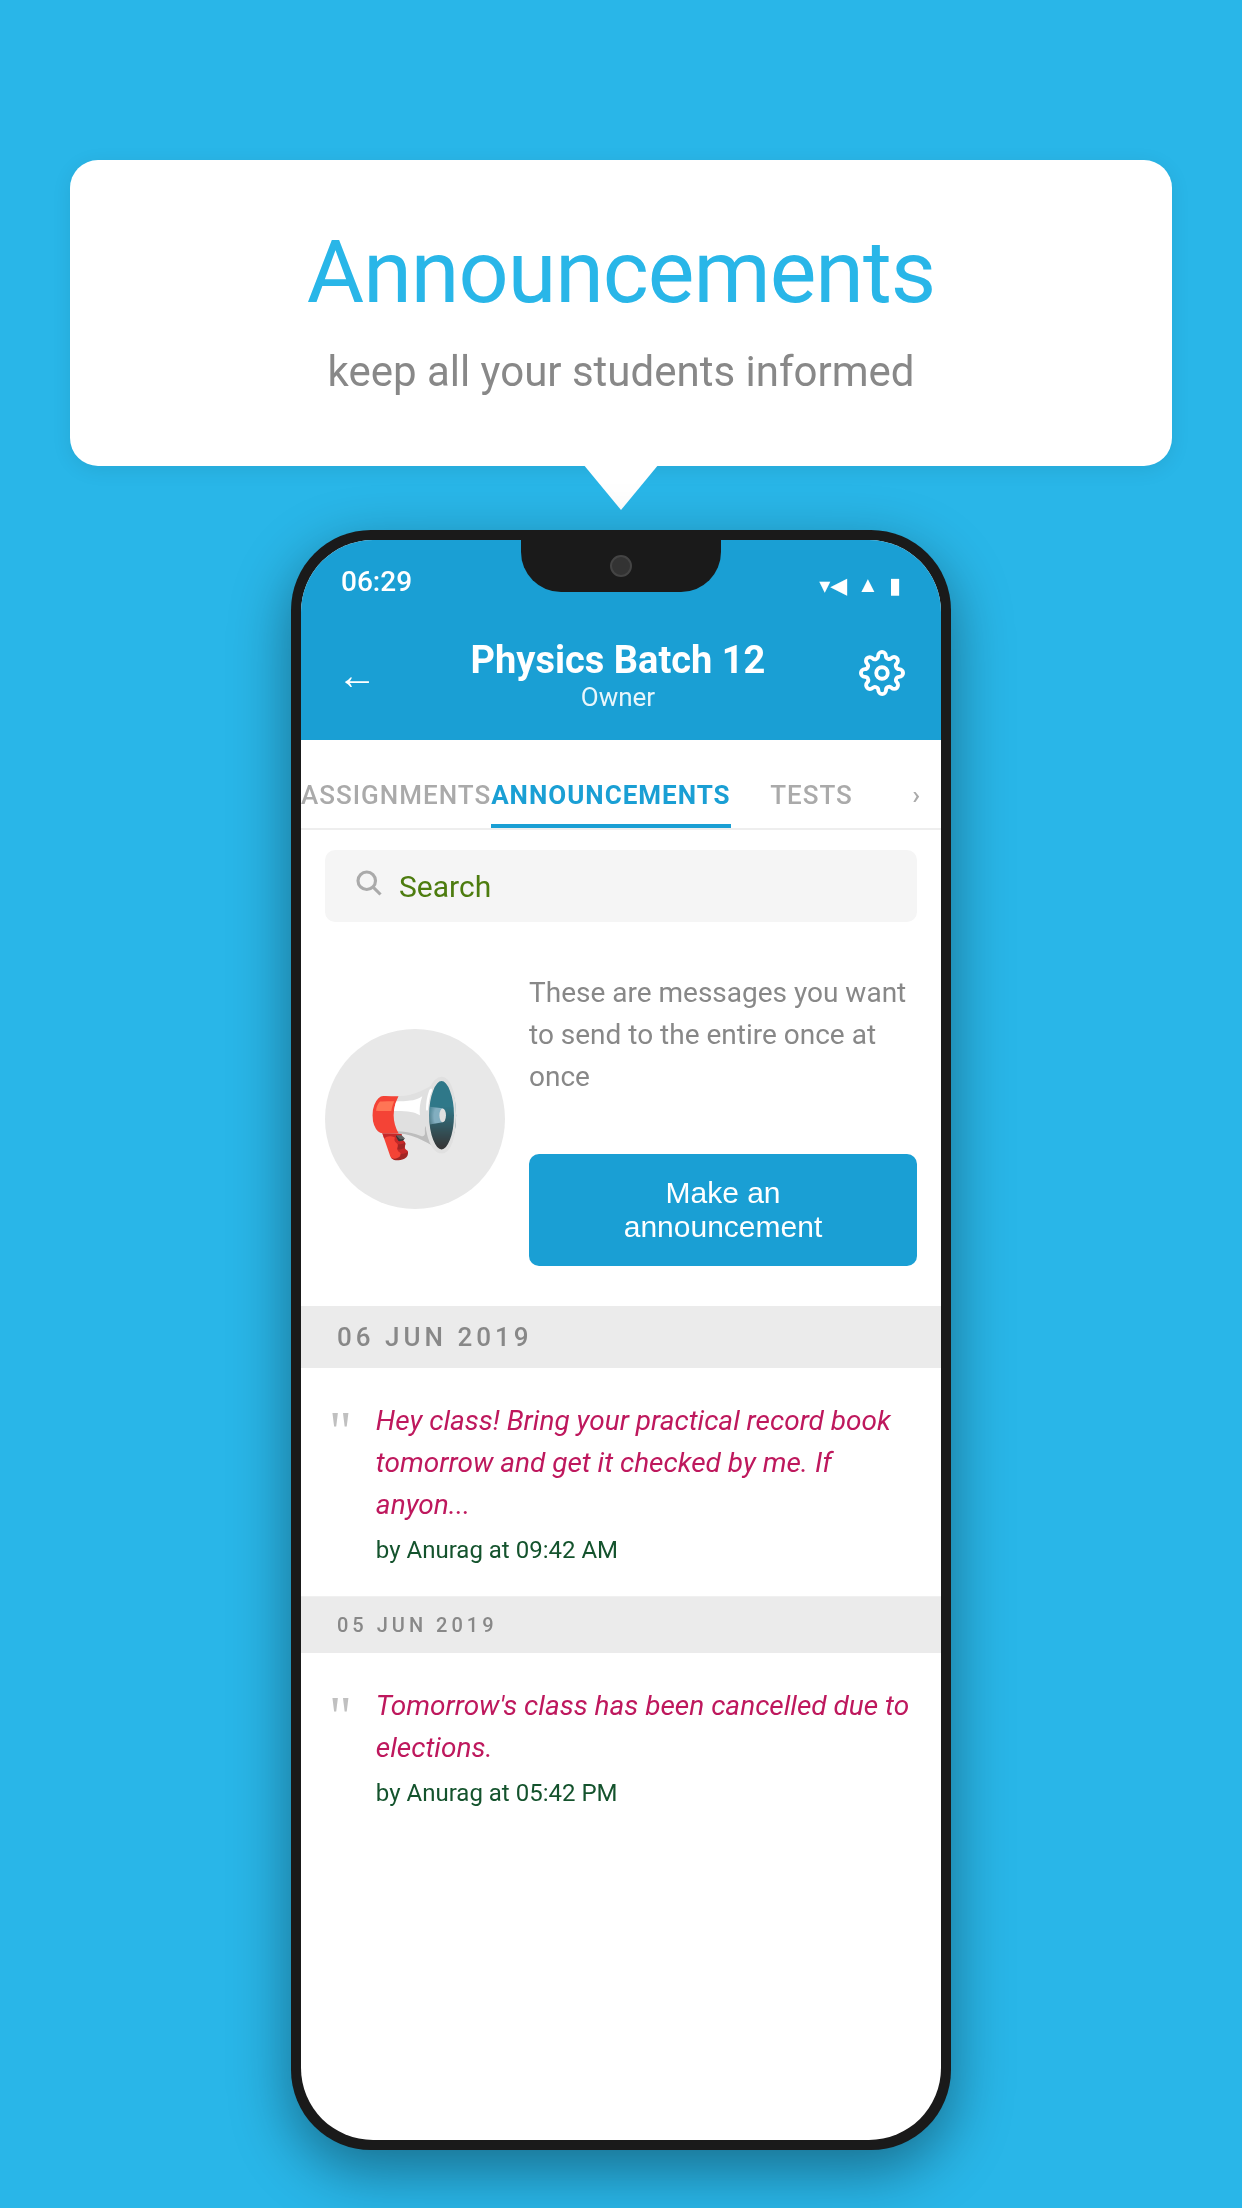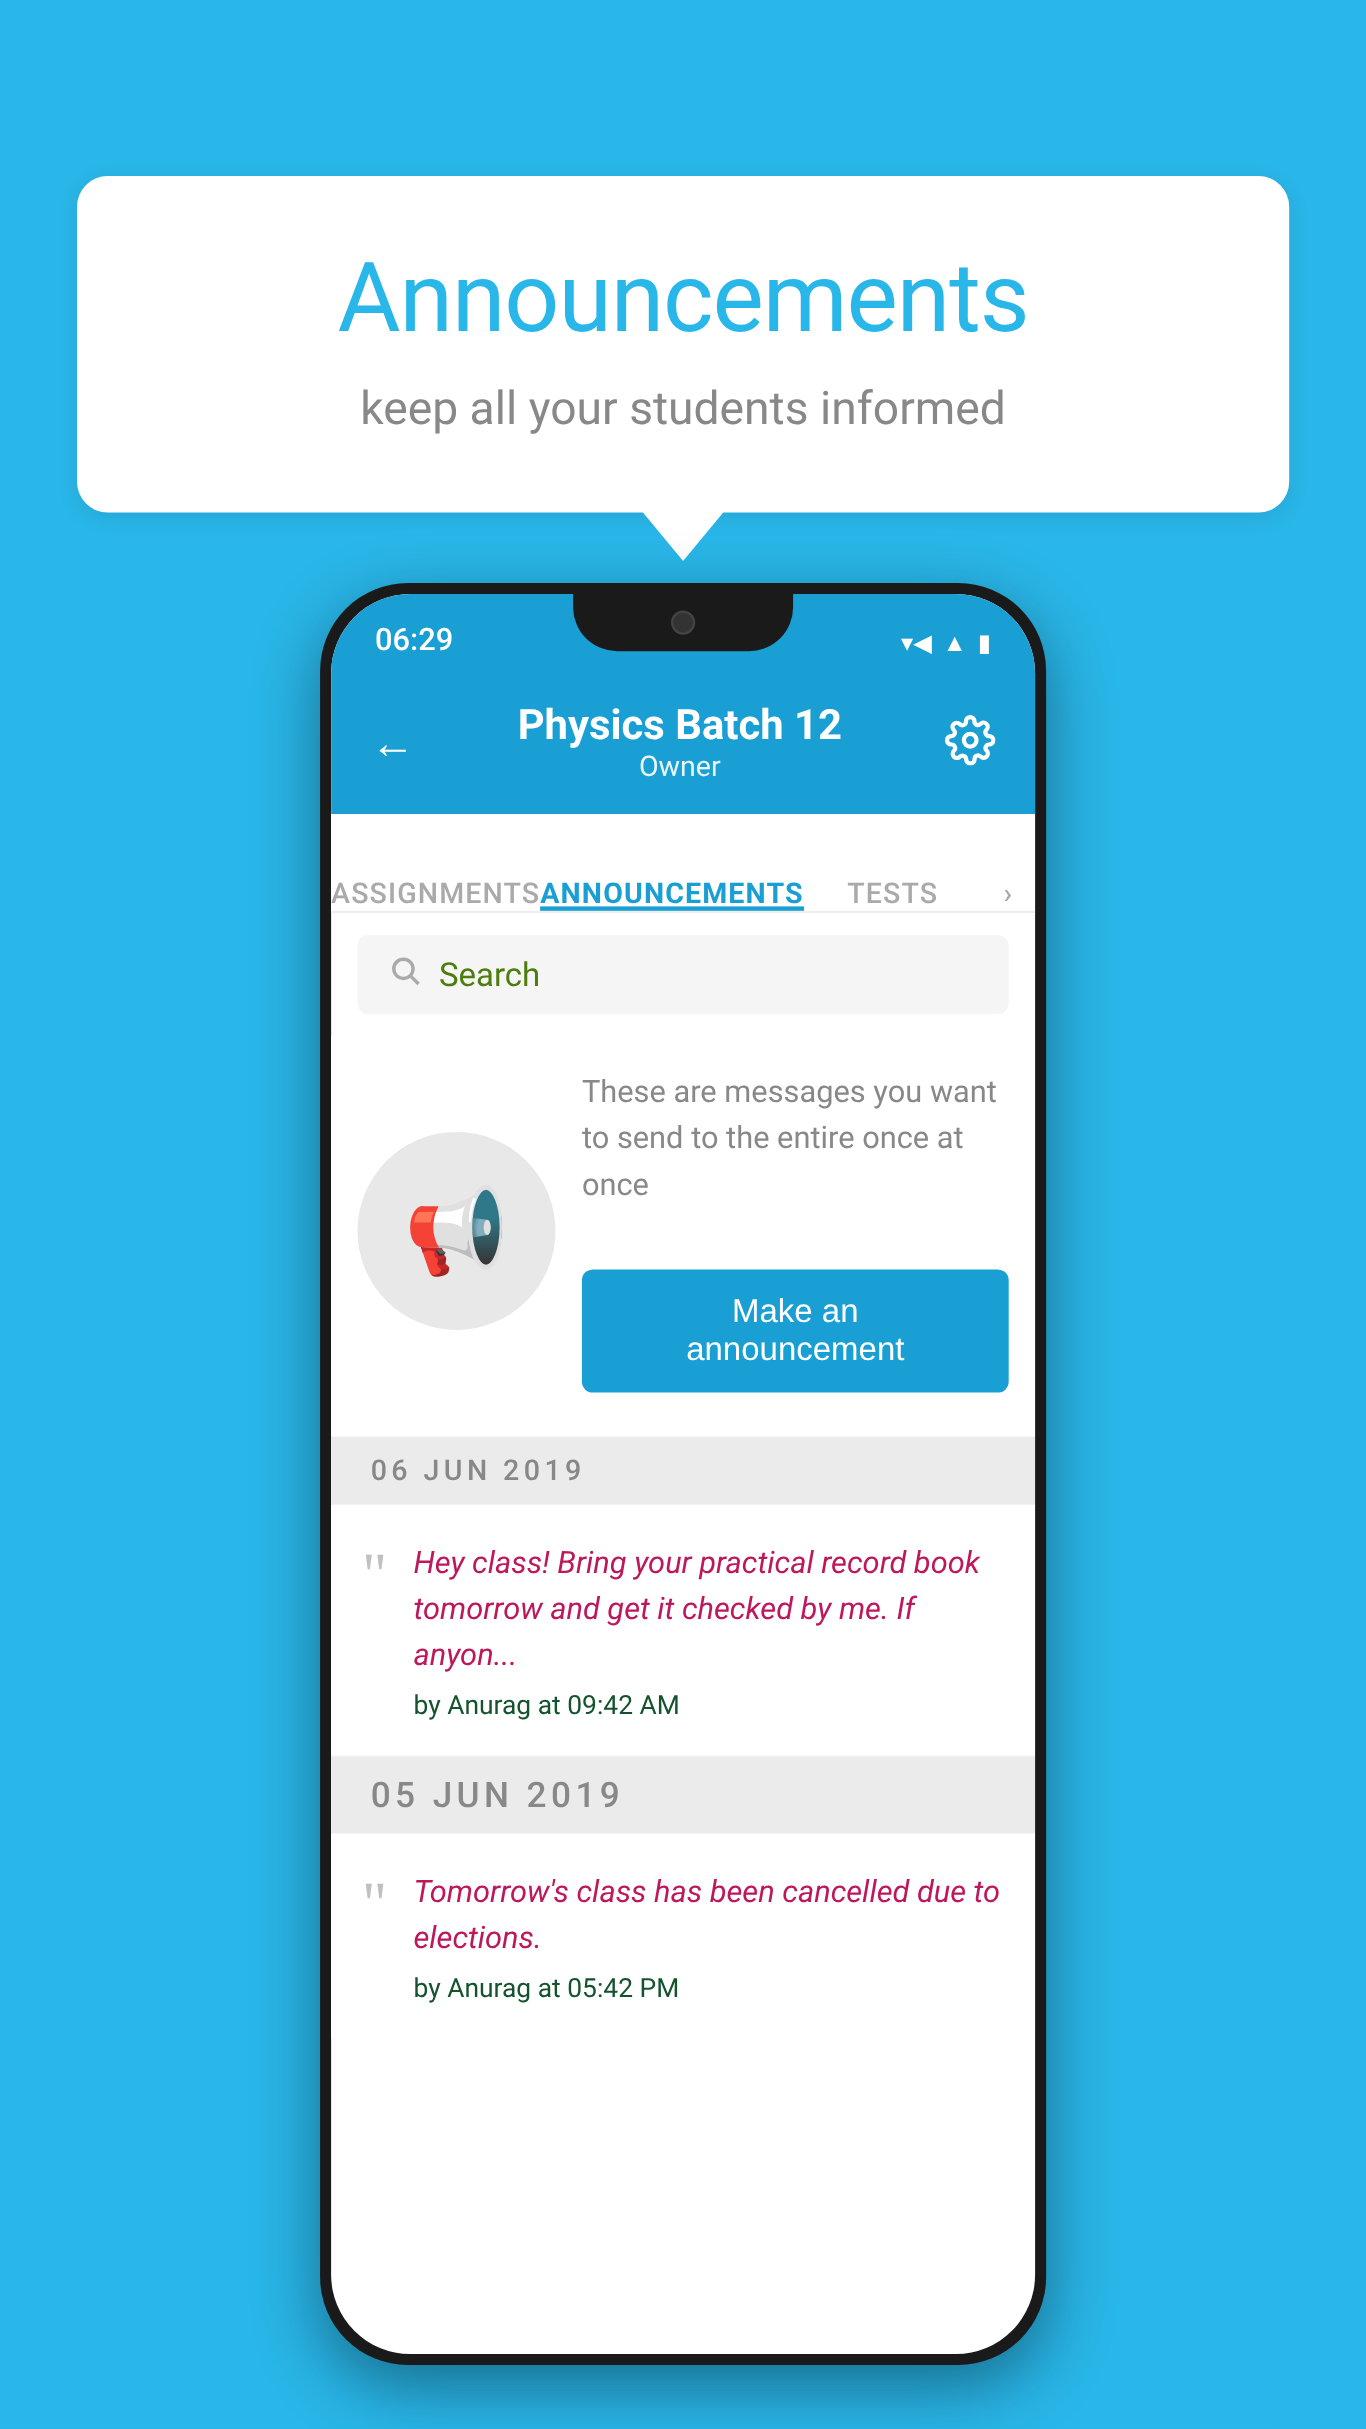--- a/index.html
+++ b/index.html
@@ -198,20 +198,21 @@
       background: white;
       display: flex;
       border-bottom: 2px solid #eee;
       height: 90px;
       align-items: flex-end;
     }
 
     .tab {
       flex: 1;
       text-align: center;
+      padding-bottom: 18px;
       font-size: 26px;
       font-weight: 500;
       color: #aaa;
       letter-spacing: 1px;
       position: relative;
     }
 
     .tab.active {
       color: #1a9fd4;
       font-weight: 700;
@@ -340,21 +341,21 @@
 
     .announcement-meta {
       font-size: 24px;
       color: #14532d;
     }
 
     
     .date-separator-2 {
       background: #ebebeb;
       padding: 16px 36px;
-      font-size: 32px;
+      font-size: 20px;
       color: #888;
       letter-spacing: 4px;
       font-weight: 500;
     }
 
     
     .announcement-item-2 {
       background: white;
       display: flex;
       align-items: flex-start;

